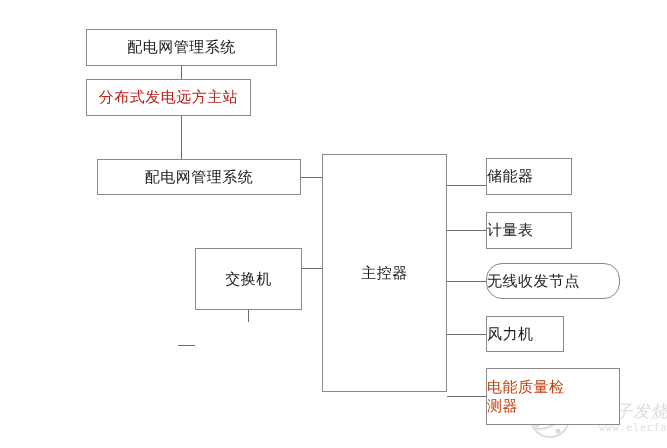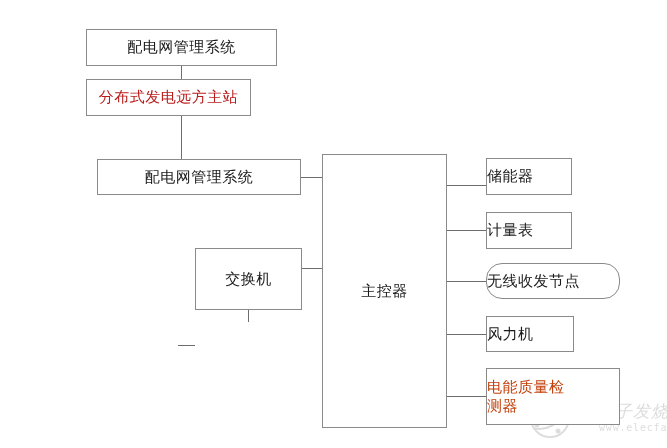--- a/index.html
+++ b/index.html
@@ -87,26 +87,26 @@
     <div class="edge v" style="left: 248px; top: 310px; height: 12px; background: rgb(109, 109, 109);"></div>
     <div class="edge h" style="left: 178px; top: 345px; width: 17px; background: rgb(109, 109, 109);"></div>
     <div class="edge h" style="left: 447px; top: 185px; width: 39px; background: rgb(109, 109, 109);"></div>
     <div class="edge h" style="left: 447px; top: 230px; width: 39px; background: rgb(109, 109, 109);"></div>
     <div class="edge h" style="left: 447px; top: 281px; width: 39px; background: rgb(109, 109, 109);"></div>
     <div class="edge h" style="left: 447px; top: 334px; width: 39px; background: rgb(109, 109, 109);"></div>
     <div class="edge h" style="left: 447px; top: 396px; width: 39px; background: rgb(109, 109, 109);"></div>
     <div class="node center-text" style="left: 86px; top: 29px; width: 191px; height: 37px; border-color: rgb(138, 138, 138); color: rgb(26, 26, 26);"><span>配电网管理系统</span></div>
     <div class="node center-text" style="left: 86px; top: 79px; width: 165px; height: 37px; border-color: rgb(138, 138, 138); color: #b91c1c;"><span>分布式发电远方主站</span></div>
     <div class="node center-text" style="left: 97px; top: 159px; width: 204px; height: 36px; border-color: rgb(138, 138, 138); color: rgb(26, 26, 26);"><span>配电网管理系统</span></div>
-    <div class="node center-text" style="left: 322px; top: 154px; width: 125px; height: 274px; border-color: rgb(138, 138, 138); color: rgb(26, 26, 26);"><span>主控器</span></div>
+    <div class="node center-text" style="left: 322px; top: 154px; width: 125px; height: 238px; border-color: rgb(138, 138, 138); color: rgb(26, 26, 26);"><span>主控器</span></div>
     <div class="node center-text" style="left: 195px; top: 248px; width: 107px; height: 62px; border-color: rgb(138, 138, 138); color: rgb(26, 26, 26);"><span>交换机</span></div>
     <div class="node left-text" style="left: 486px; top: 158px; width: 86px; height: 37px; border-color: rgb(138, 138, 138); color: rgb(26, 26, 26);"><span>储能器</span></div>
     <div class="node left-text" style="left: 486px; top: 212px; width: 86px; height: 37px; border-color: rgb(138, 138, 138); color: rgb(26, 26, 26);"><span>计量表</span></div>
     <div class="node left-text" style="left: 486px; top: 263px; width: 134px; height: 36px; border-color: rgb(138, 138, 138); color: rgb(26, 26, 26); border-radius: 16px;"><span>无线收发节点</span></div>
-    <div class="node left-text" style="left: 486px; top: 316px; width: 88px; height: 36px; border-color: rgb(138, 138, 138); color: rgb(26, 26, 26); align-items: center;"><span>风力机</span></div>
+    <div class="node left-text" style="left: 486px; top: 316px; width: 78px; height: 36px; border-color: rgb(138, 138, 138); color: rgb(26, 26, 26); align-items: center;"><span>风力机</span></div>
     <div class="node left-text" style="left: 486px; top: 368px; width: 134px; height: 57px; border-color: rgb(138, 138, 138); color: #c2410c;"><span>电能质量检
 测器</span></div>
     <div id="watermark" style="left: 525px; top: 398px;">
       <svg width="70" height="45" viewBox="0 0 70 45">
         <circle cx="25" cy="20" r="19" fill="none" stroke="#bdbdbd" stroke-width="2"></circle>
         <path d="M8 30 C20 34 34 26 44 12" fill="none" stroke="#bdbdbd" stroke-width="2"></path>
         <circle cx="12" cy="27" r="2.5" fill="#bdbdbd"></circle>
         <circle cx="33" cy="33" r="2.5" fill="#bdbdbd"></circle>
       </svg>
       <div class="wm-text">电子发烧友</div>

